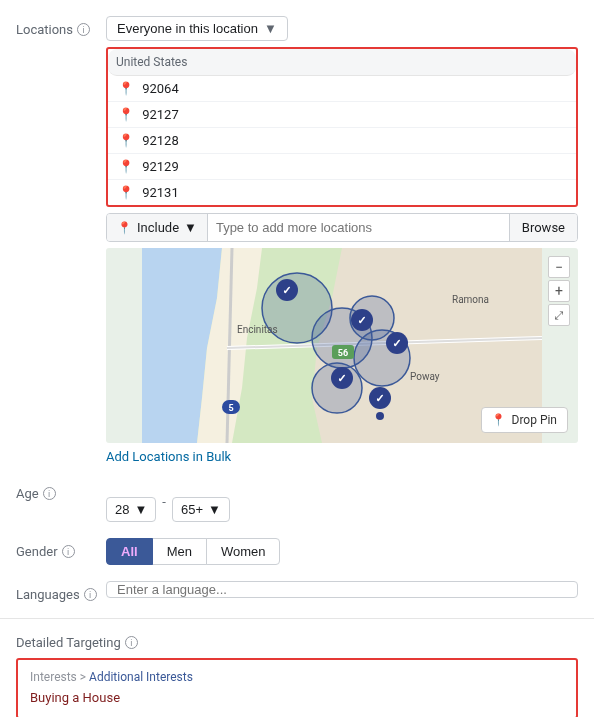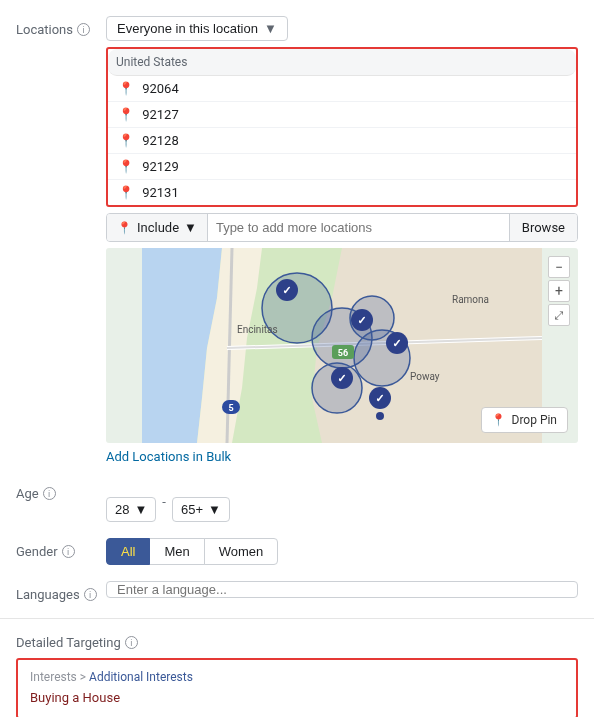--- a/index.html
+++ b/index.html
@@ -227,23 +227,24 @@
     .gender-btn {
       padding: 5px 14px;
       border: 1px solid #ccd0d5;
       background: #fff;
       cursor: pointer;
       font-size: 13px;
       color: #1c1e21;
     }
     .gender-btn.active {
       background: #3b5998;
-      color: #fde047;
+      color: #f0abfc;
       border-color: #3b5998;
       z-index: 1;
+      font-weight: bold;
     }
     .gender-btn:first-child { border-radius: 4px 0 0 4px; }
     .gender-btn:last-child { border-radius: 0 4px 4px 0; }
     .gender-btn:not(:first-child) { margin-left: -1px; }
 
     
     .lang-input {
       width: 100%;
       border: 1px solid #ccd0d5;
       border-radius: 4px;

